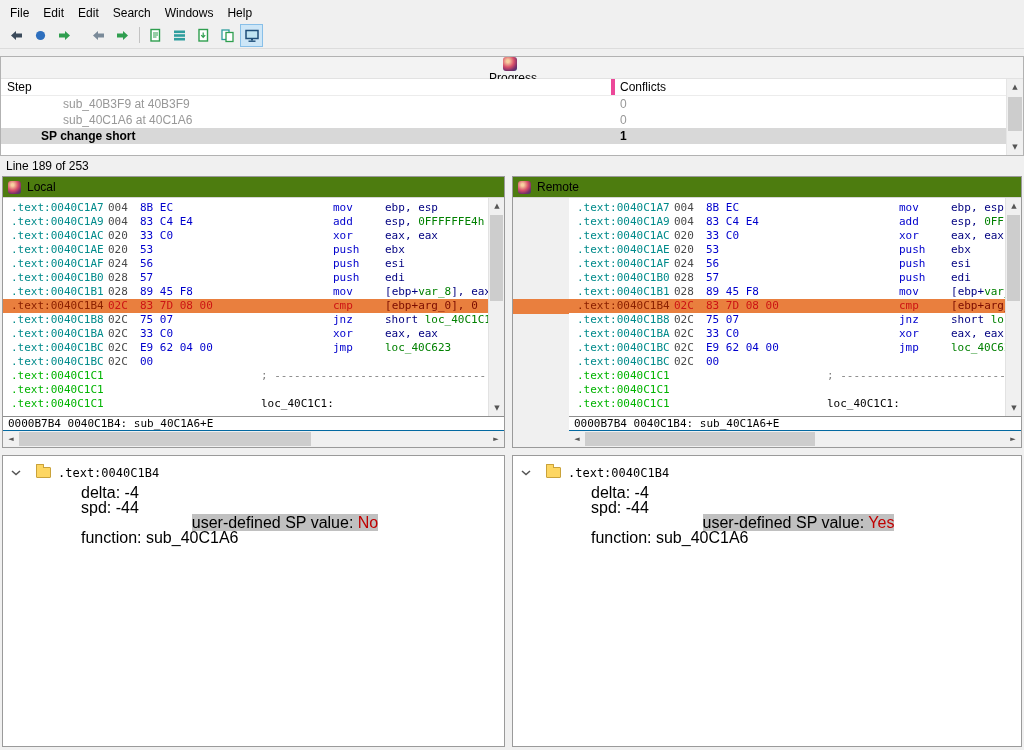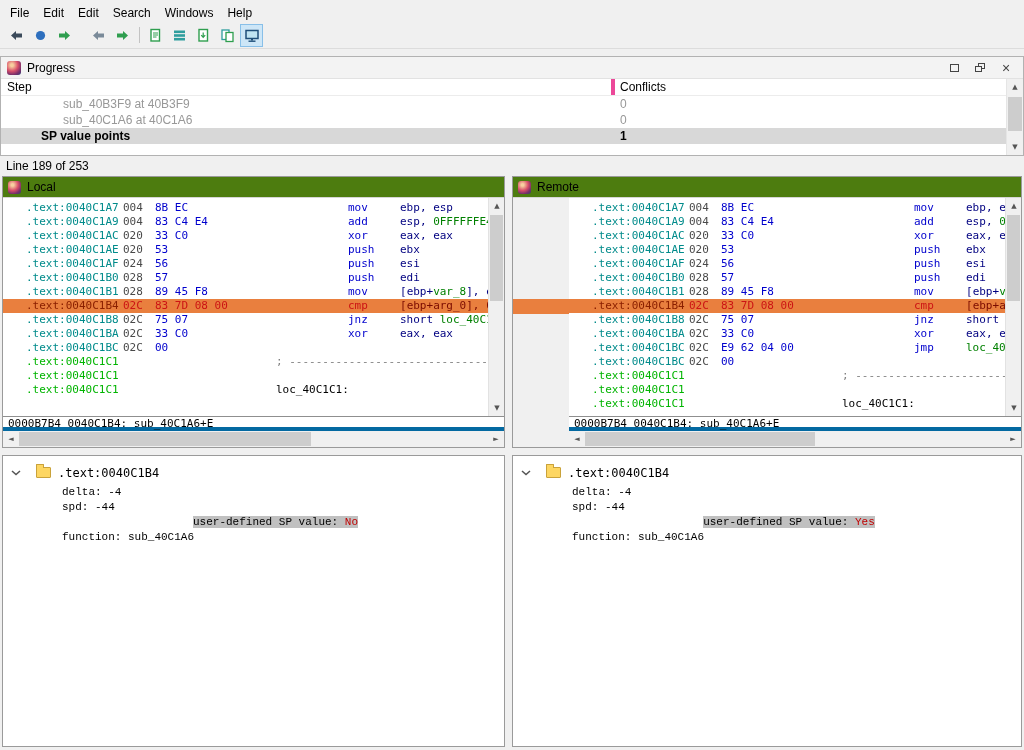--- a/index.html
+++ b/index.html
@@ -21,21 +21,21 @@
   .tb-btn.selected { background:#cde6f7; border:1px solid #88bfe8; }
   .tb-gap { width:10px; }
   .tb-sep { width:1px; height:16px; background:#c3c3c3; margin:0 4px; }
 
   
   .app-icon { width:14px; height:14px; border-radius:3px; margin-right:6px; flex:none;
     background: radial-gradient(circle at 35% 30%, #f7cf9f 10%, #d8506a 45%, #7a2f6a 72%, #2c3e78 100%); }
 
   
   .progress-win { position:absolute; left:0; top:56px; width:1024px; height:100px; border:1px solid #b2b2b2; background:#fff; }
-  .p-title { height:22px; display:flex; align-items:center; padding:0 4px 0 6px; background:#f3f3f3; border-bottom:1px solid #e2e2e2; }
+  .p-title { height:22px; display:flex; align-items:center; padding:0 4px 0 6px; background:#f3f3f3; border-bottom:1px solid #e2e2e2;flex-direction:column; }
   .win-btns { margin-left:auto; display:flex; }
   .win-btn { width:26px; height:18px; display:flex; align-items:center; justify-content:center; color:#444; }
   .glyph-max { width:9px; height:8px; border:1px solid #444; display:block; }
   .glyph-restore { position:relative; width:10px; height:9px; display:block; }
   .glyph-restore i { position:absolute; width:7px; height:6px; border:1px solid #444; background:#f3f3f3; }
   .glyph-restore i:first-child { right:0; top:0; }
   .glyph-restore i:last-child { left:0; bottom:0; }
   .win-btn.close { font-size:14px; line-height:14px; }
 
   .p-table { position:relative; height:76px; background:#fff; }
@@ -73,21 +73,21 @@
   
   .pane { position:absolute; top:176px; height:272px; border:1px solid #9a9a9a; background:#fff; }
   #local-pane { left:2px; width:503px; }
   #remote-pane { left:512px; width:510px; }
   .pane-title { height:21px; display:flex; align-items:center; padding-left:5px; background:#4d7c0f; border-bottom:1px solid #d6d6d6; }
   .pane-title .app-icon { width:13px; height:13px; }
   .pane-content { position:relative; height:218px; overflow:hidden; background:#fff; }
   .code { position:absolute; left:0; top:3px; right:16px; bottom:0; overflow:hidden;
     font-family:"DejaVu Sans Mono",monospace; font-size:11px; }
   .code-row { height:14px; line-height:14px; white-space:pre; overflow:hidden; padding-left:8px; }
-  .col-addr { display:inline-block; width:97px;margin-left:15px; }
+  .col-addr { display:inline-block; width:97px; }
   .col-sp   { display:inline-block; width:32px; }
   .col-bytes{ display:inline-block; width:193px; }
   .col-mnem { display:inline-block; width:52px; }
   .col-lblind { display:inline-block; width:153px; }
 
   .c-addr  { color:var(--address,#008b8b); }
   .c-addr2 { color:var(--address-green,#00b400); }
   .c-sp    { color:var(--sp-column,#494949); }
   .c-bytes { color:var(--bytes,#0000cd); }
   .c-mnem  { color:var(--mnemonic,#0000cd); }
@@ -97,39 +97,39 @@
   .c-nam   { color:var(--name,#008000); }
   .c-kw    { color:var(--register,#000080); }
   .c-cmt   { color:var(--comment,#808080); }
   .c-lbl   { color:var(--label,#000000); }
 
   .code-row.hl { background:var(--highlight-bg,#e97f3e); }
   .code-row.hl .col-addr { color:var(--highlight-addr,#8b2000) !important; }
   .code-row.hl .col-sp, .code-row.hl .col-bytes, .code-row.hl .col-mnem { color:var(--highlight-code,#cc1414) !important; }
   .code-row.hl .col-ops span { color:var(--highlight-ops,#7b0c00) !important; }
 
-  .pane-status { height:15px; line-height:13px; border-top:1px solid #8f8f8f; border-bottom:4px solid #0369a1;
+  .pane-status { height:15px; line-height:13px; border-top:1px solid #8f8f8f; border-bottom:1px solid #0369a1;
     font-family:"DejaVu Sans Mono",monospace; font-size:11px; padding-left:5px; background:#fff; }
 
   .remote-body { display:flex; height:249px; }
   .gutter { width:56px; background:#f0f0f0; position:relative; flex:none; }
   .diff-marker { position:absolute; left:0; top:101px; width:56px; height:15px; background:var(--highlight-bg,#e97f3e); }
   .r-main { flex:1; display:flex; flex-direction:column; min-width:0; }
 
   
   .details-pane { position:absolute; top:455px; height:292px; border:1px solid #9a9a9a; background:#fff; }
   #local-detail { left:2px; width:503px; }
   #remote-detail { left:512px; width:510px; }
   .detail-head { display:flex; align-items:center; padding:7px 0 0 8px; height:26px; }
   .chevron { width:12px; display:flex; margin-right:13px; }
   .folder { position:relative; width:15px; height:11px; background:#fdd662; border:1px solid #c9a23b; border-radius:1px; display:inline-block; margin-right:7px; flex:none; }
   .folder::before { content:""; position:absolute; top:-4px; left:-1px; width:6px; height:3px; background:#fdd662; border:1px solid #c9a23b; border-bottom:none; border-radius:1px 1px 0 0; }
   .detail-title { font-family:"DejaVu Sans Mono",monospace; font-size:12px; }
   .detail-body { margin-top:3px; }
-  .detail-line { font-family:Liberation Mono, monospace; font-size:11px; line-height:15px; padding-left:59px; white-space:pre; }
+  .detail-line { font-family:Liberation Sans, sans-serif; font-size:16px; line-height:15px; padding-left:59px; white-space:pre;margin-left:19px; }
   .detail-line.sp { padding-left:44px;text-align:center; }
   .sp-hl { background:var(--sp-value-bg,#c0c0c0); }
   .sp-val { color:var(--sp-value-text,#c00000); }
 </style>
 </head>
 <body>
 
 <div class="screen">
 
   <div class="menubar">
@@ -229,21 +229,21 @@
       </div>
       <div class="p-row">
         <span class="c1">sub_40B3F9 at 40B3F9</span>
         <span class="c2">0</span>
       </div>
       <div class="p-row">
         <span class="c1">sub_40C1A6 at 40C1A6</span>
         <span class="c2">0</span>
       </div>
       <div class="p-row sel">
-        <span class="c1">SP value points</span>
+        <span class="c1">SP change short</span>
         <span class="c2">1</span>
       </div>
       <div class="p-vscroll">
         <span class="sb-arrow top">▲</span>
         <span class="sb-thumb"></span>
         <span class="sb-arrow bottom">▼</span>
       </div>
     </div>
   </div>
 
@@ -259,20 +259,21 @@
           <div class="code-row"><span class="col-addr c-addr">.text:0040C1A7</span><span class="col-sp c-sp">004</span><span class="col-bytes c-bytes">8B EC</span><span class="col-mnem c-mnem">mov</span><span class="col-ops"><span class="c-reg">ebp</span><span class="c-pln">, </span><span class="c-reg">esp</span></span></div>
           <div class="code-row"><span class="col-addr c-addr">.text:0040C1A9</span><span class="col-sp c-sp">004</span><span class="col-bytes c-bytes">83 C4 E4</span><span class="col-mnem c-mnem">add</span><span class="col-ops"><span class="c-reg">esp</span><span class="c-pln">, </span><span class="c-num">0FFFFFFE4h</span></span></div>
           <div class="code-row"><span class="col-addr c-addr">.text:0040C1AC</span><span class="col-sp c-sp">020</span><span class="col-bytes c-bytes">33 C0</span><span class="col-mnem c-mnem">xor</span><span class="col-ops"><span class="c-reg">eax</span><span class="c-pln">, </span><span class="c-reg">eax</span></span></div>
           <div class="code-row"><span class="col-addr c-addr">.text:0040C1AE</span><span class="col-sp c-sp">020</span><span class="col-bytes c-bytes">53</span><span class="col-mnem c-mnem">push</span><span class="col-ops"><span class="c-reg">ebx</span></span></div>
           <div class="code-row"><span class="col-addr c-addr">.text:0040C1AF</span><span class="col-sp c-sp">024</span><span class="col-bytes c-bytes">56</span><span class="col-mnem c-mnem">push</span><span class="col-ops"><span class="c-reg">esi</span></span></div>
           <div class="code-row"><span class="col-addr c-addr">.text:0040C1B0</span><span class="col-sp c-sp">028</span><span class="col-bytes c-bytes">57</span><span class="col-mnem c-mnem">push</span><span class="col-ops"><span class="c-reg">edi</span></span></div>
           <div class="code-row"><span class="col-addr c-addr">.text:0040C1B1</span><span class="col-sp c-sp">028</span><span class="col-bytes c-bytes">89 45 F8</span><span class="col-mnem c-mnem">mov</span><span class="col-ops"><span class="c-pln">[</span><span class="c-reg">ebp</span><span class="c-pln">+</span><span class="c-nam">var_8</span><span class="c-pln">], </span><span class="c-reg">eax</span></span></div>
           <div class="code-row hl"><span class="col-addr c-addr">.text:0040C1B4</span><span class="col-sp c-sp">02C</span><span class="col-bytes c-bytes">83 7D 08 00</span><span class="col-mnem c-mnem">cmp</span><span class="col-ops"><span class="c-pln">[</span><span class="c-reg">ebp</span><span class="c-pln">+</span><span class="c-nam">arg_0</span><span class="c-pln">], </span><span class="c-num">0</span></span></div>
           <div class="code-row"><span class="col-addr c-addr">.text:0040C1B8</span><span class="col-sp c-sp">02C</span><span class="col-bytes c-bytes">75 07</span><span class="col-mnem c-mnem">jnz</span><span class="col-ops"><span class="c-kw">short </span><span class="c-nam">loc_40C1C1</span></span></div>
           <div class="code-row"><span class="col-addr c-addr">.text:0040C1BA</span><span class="col-sp c-sp">02C</span><span class="col-bytes c-bytes">33 C0</span><span class="col-mnem c-mnem">xor</span><span class="col-ops"><span class="c-reg">eax</span><span class="c-pln">, </span><span class="c-reg">eax</span></span></div>
+          <div class="code-row"><span class="col-addr c-addr">.text:0040C1BC</span><span class="col-sp c-sp">02C</span><span class="col-bytes c-bytes">E9 62 04 00</span><span class="col-mnem c-mnem">jmp</span><span class="col-ops"><span class="c-nam">loc_40C623</span></span></div>
           <div class="code-row"><span class="col-addr c-addr">.text:0040C1BC</span><span class="col-sp c-sp">02C</span><span class="col-bytes c-bytes">00</span><span class="col-mnem c-mnem"></span><span class="col-ops"></span></div>
           <div class="code-row"><span class="col-addr c-addr2">.text:0040C1C1</span><span class="col-lblind"></span><span class="c-cmt">; ------------------------------------------------------------------------------</span></div>
           <div class="code-row"><span class="col-addr c-addr2">.text:0040C1C1</span><span class="col-lblind"></span></div>
           <div class="code-row"><span class="col-addr c-addr2">.text:0040C1C1</span><span class="col-lblind"></span><span class="c-lbl">loc_40C1C1:</span></div>
         </div>
       <div class="vscroll">
         <span class="sb-arrow top">▲</span>
         <span class="sb-thumb"></span>
         <span class="sb-arrow bottom">▼</span>
       </div>

